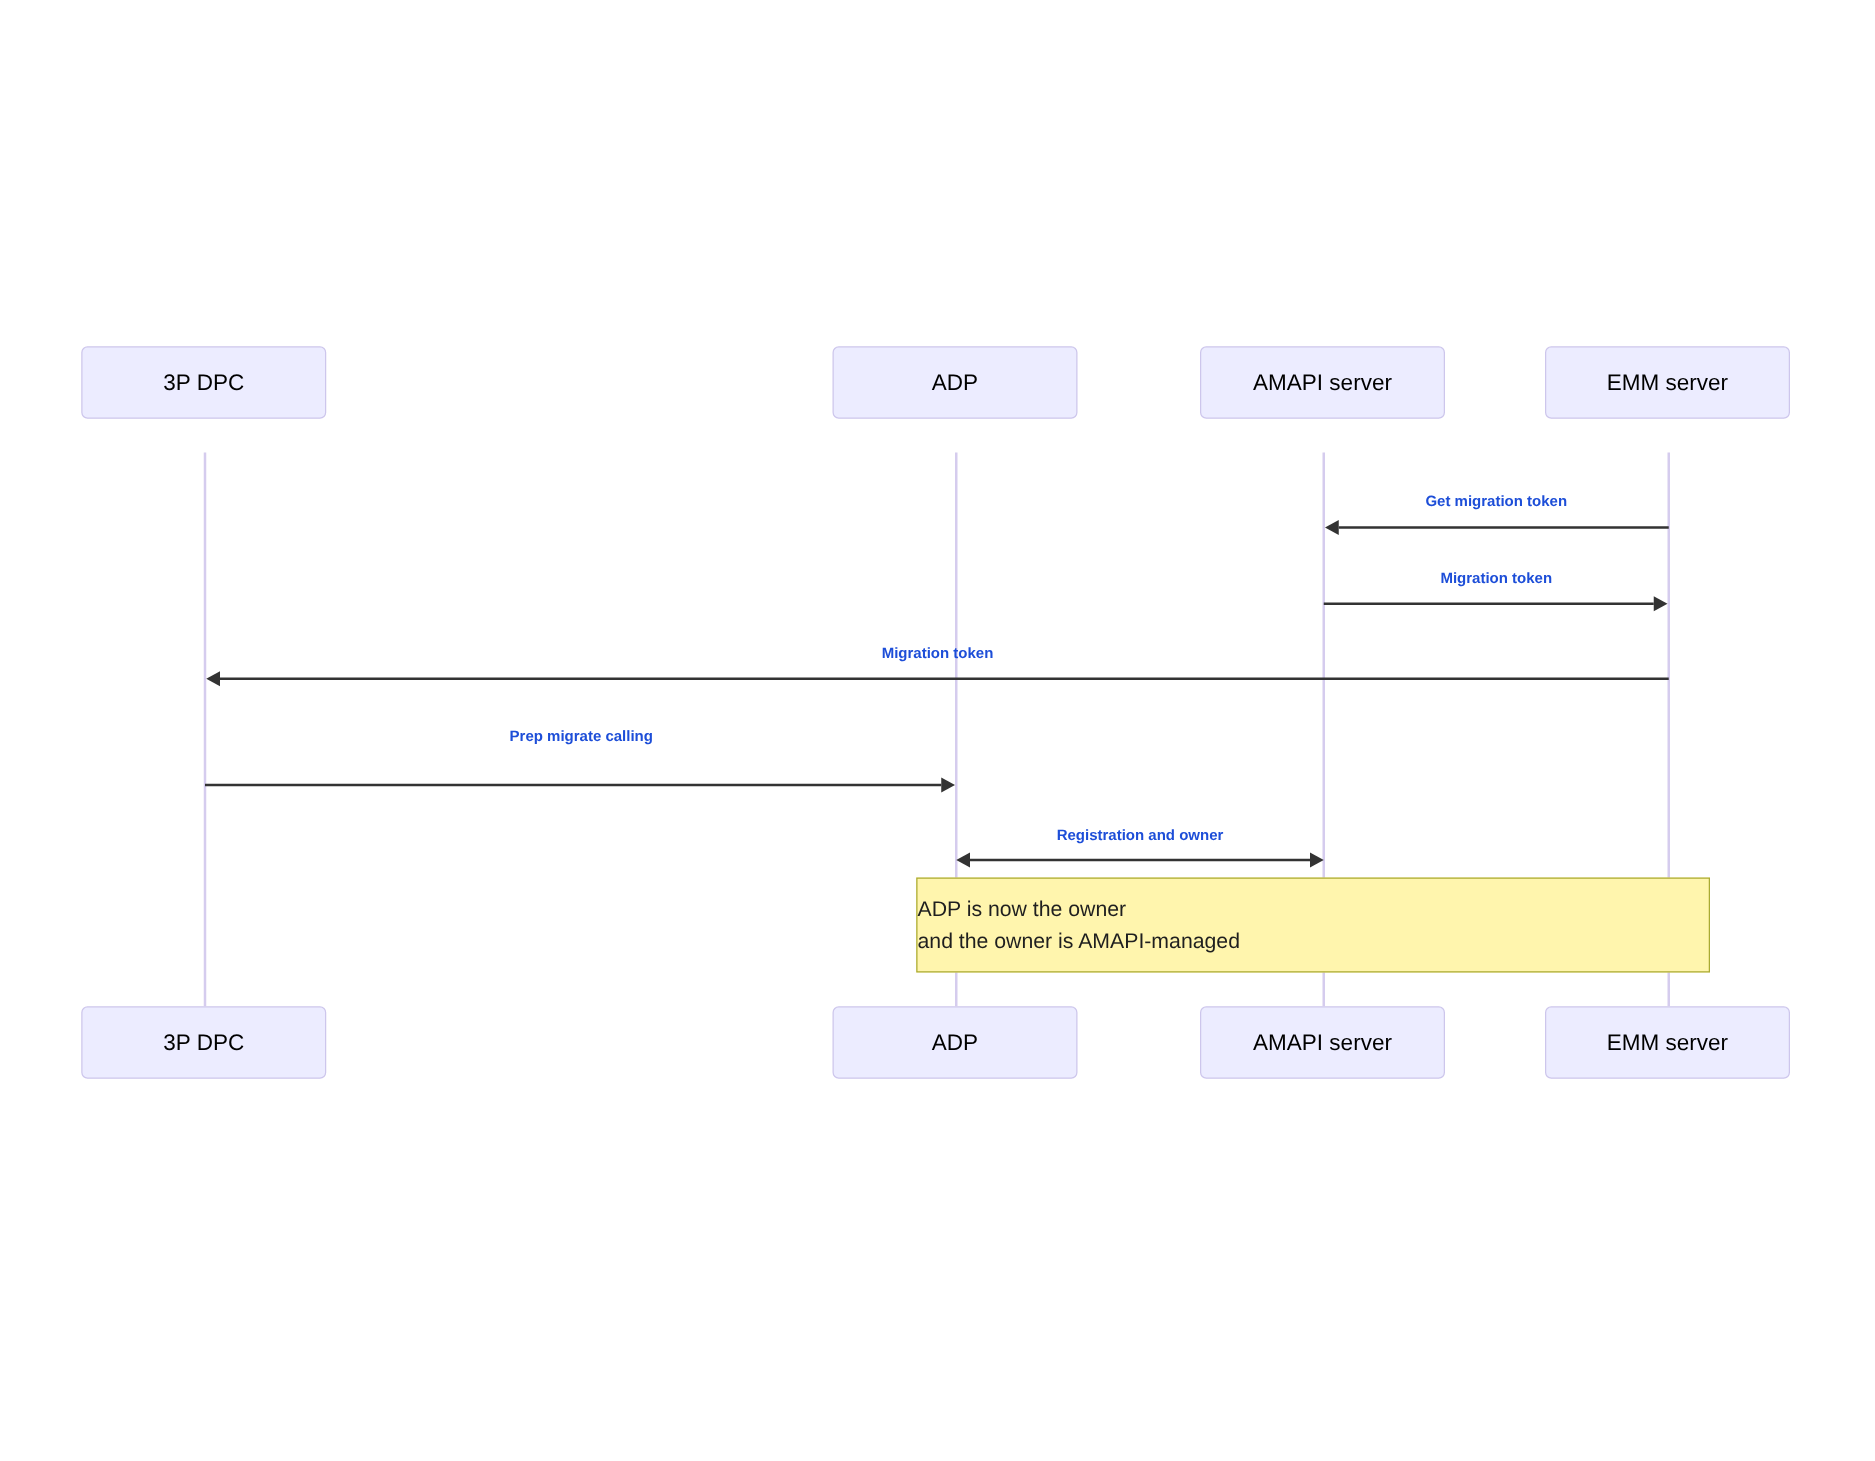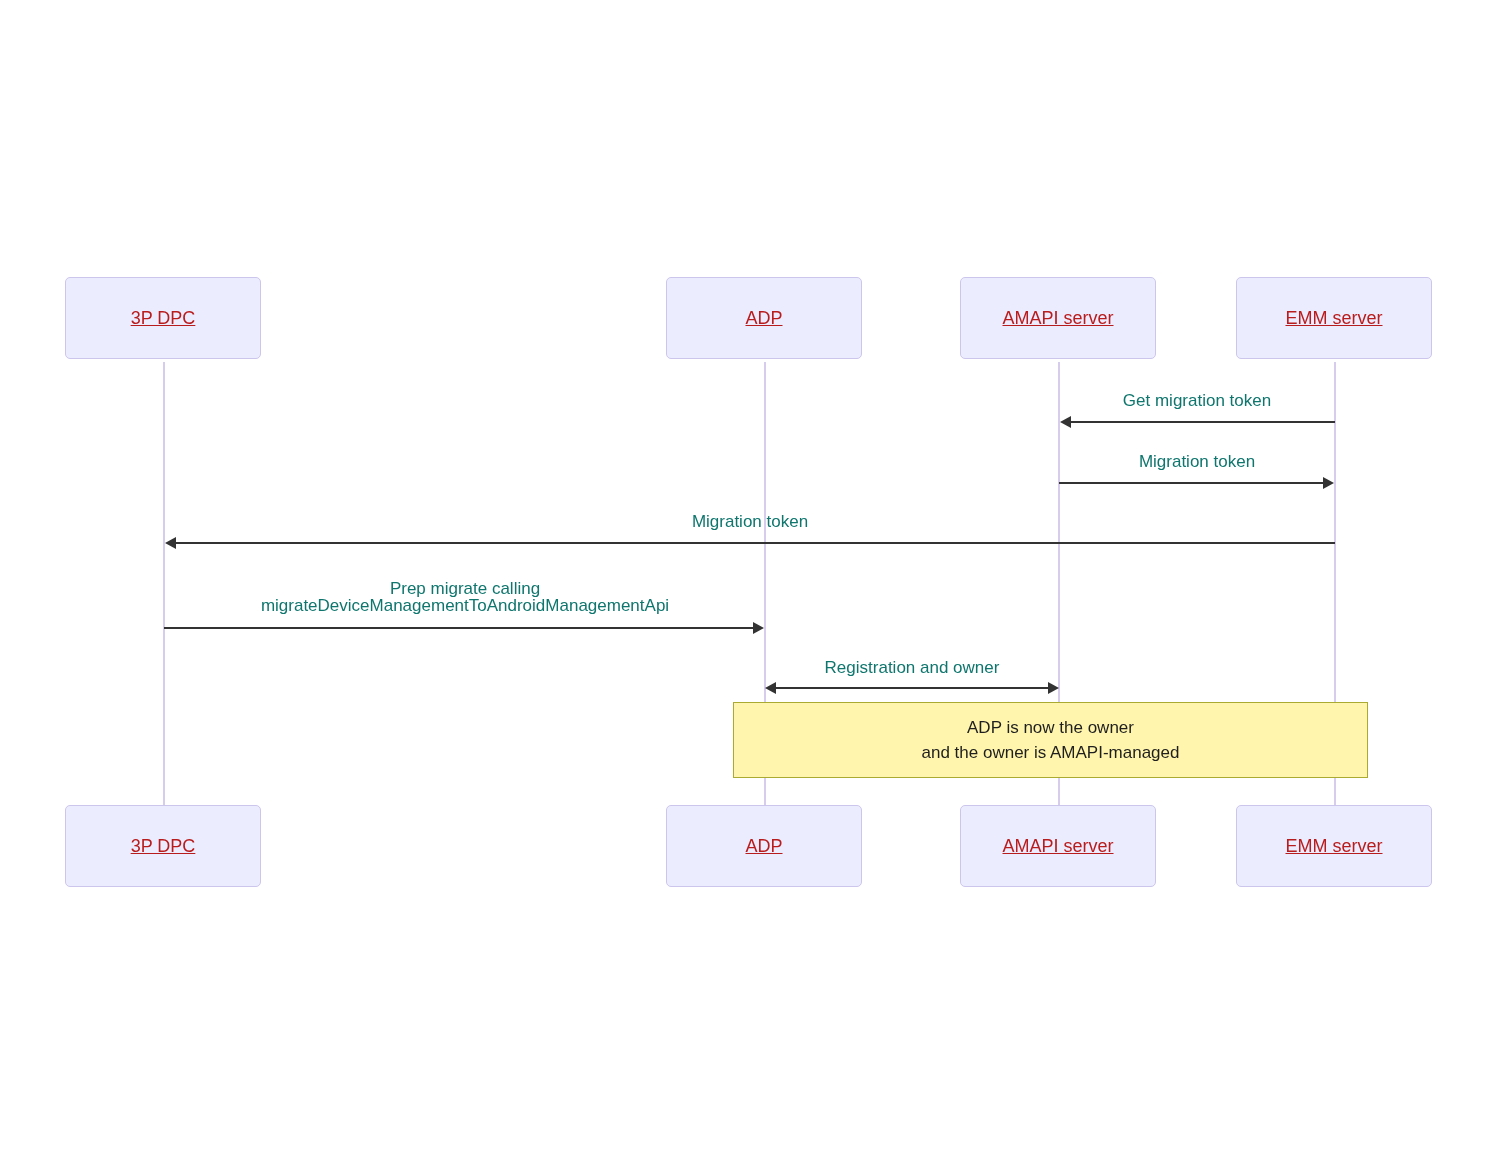--- a/index.html
+++ b/index.html
@@ -7,51 +7,51 @@
     position: relative;
     width: 1500px;
     height: 1169px;
     background: #ffffff;
     font-family: "Liberation Sans", sans-serif;
     overflow: hidden;
   }
   .actor {
     position: absolute;
     width: 196px;
-    height: 82px;
+    height: 58px;
     background: #ECECFF;
     border: 1.5px solid #CDC6EC;
     border-radius: 5px;
     display: flex;
     align-items: center;
     justify-content: center;
     font-size: 18px;
-    color: #b91c1c;
+    color: #000000;
     box-sizing: border-box;
-    text-decoration: underline;
   }
   .lifeline {
     position: absolute;
     width: 2px;
     top: 362px;
     height: 443px;
     background: #D5CCEE;
   }
   .msg-line {
     position: absolute;
     height: 0;
     border-top: 2px solid #333333;
   }
   .msg-label {
     position: absolute;
     transform: translateX(-50%);
     white-space: nowrap;
-    font-size: 17px;
-    color: #0f766e;
+    font-size: 12px;
+    color: #1d4ed8;
     line-height: 22px;
+    font-weight: bold;
   }
   .head-left {
     position: absolute;
     width: 0; height: 0;
     border-top: 6px solid transparent;
     border-bottom: 6px solid transparent;
     border-right: 11px solid #333333;
   }
   .head-right {
     position: absolute;
@@ -64,21 +64,20 @@
     position: absolute;
     left: 733px;
     top: 702px;
     width: 635px;
     height: 76px;
     background: #FFF5AD;
     border: 1px solid #AAAA33;
     box-sizing: border-box;
     display: flex;
     flex-direction: column;
-    align-items: center;
     justify-content: center;
     font-size: 17px;
     line-height: 25px;
     color: #1f1f1f;
   }
 </style>
 </head>
 <body>
 
 <div class="canvas">
@@ -107,21 +106,20 @@
 
   <div class="msg-label" style="left:1197px;top:451px">Migration token</div>
   <div class="msg-line" style="left:1059px;top:482px;width:264px"></div>
   <div class="head-right" style="left:1323px;top:477px"></div>
 
   <div class="msg-label" style="left:750px;top:511px">Migration token</div>
   <div class="msg-line" style="left:176px;top:542px;width:1159px"></div>
   <div class="head-left" style="left:165px;top:537px"></div>
 
   <div class="msg-label" style="left:465px;top:578px">Prep migrate calling</div>
-  <div class="msg-label" style="left:465px;top:595px">migrateDeviceManagementToAndroidManagementApi</div>
   <div class="msg-line" style="left:164px;top:627px;width:589px"></div>
   <div class="head-right" style="left:753px;top:622px"></div>
 
   <div class="msg-label" style="left:912px;top:657px">Registration and owner</div>
   <div class="msg-line" style="left:776px;top:687px;width:272px"></div>
   <div class="head-left" style="left:765px;top:682px"></div>
   <div class="head-right" style="left:1048px;top:682px"></div>
 
   <div class="note">
     <span>ADP is now the owner</span>

